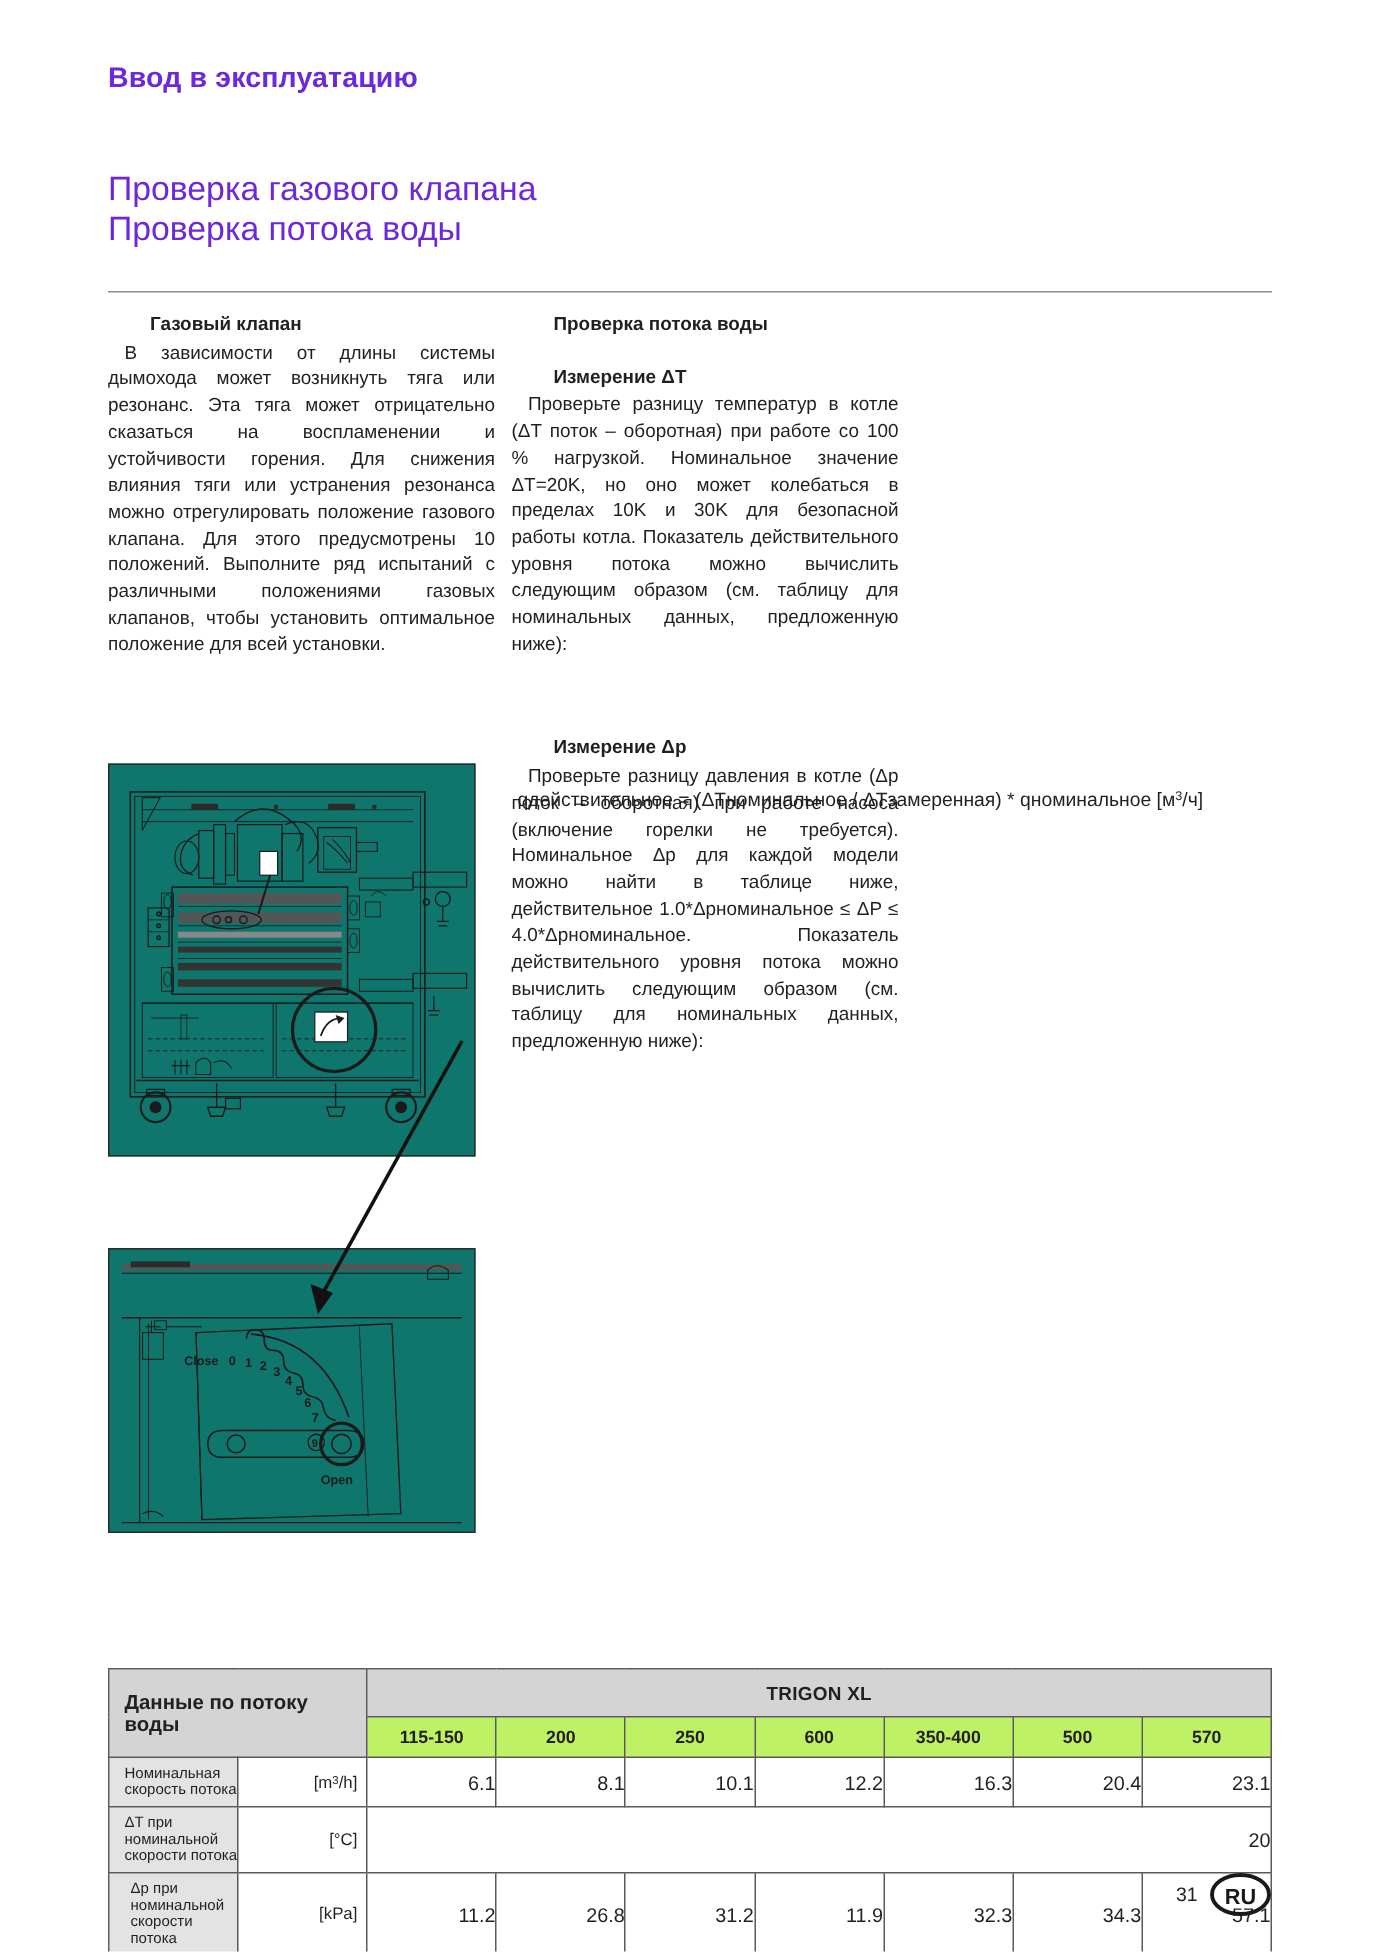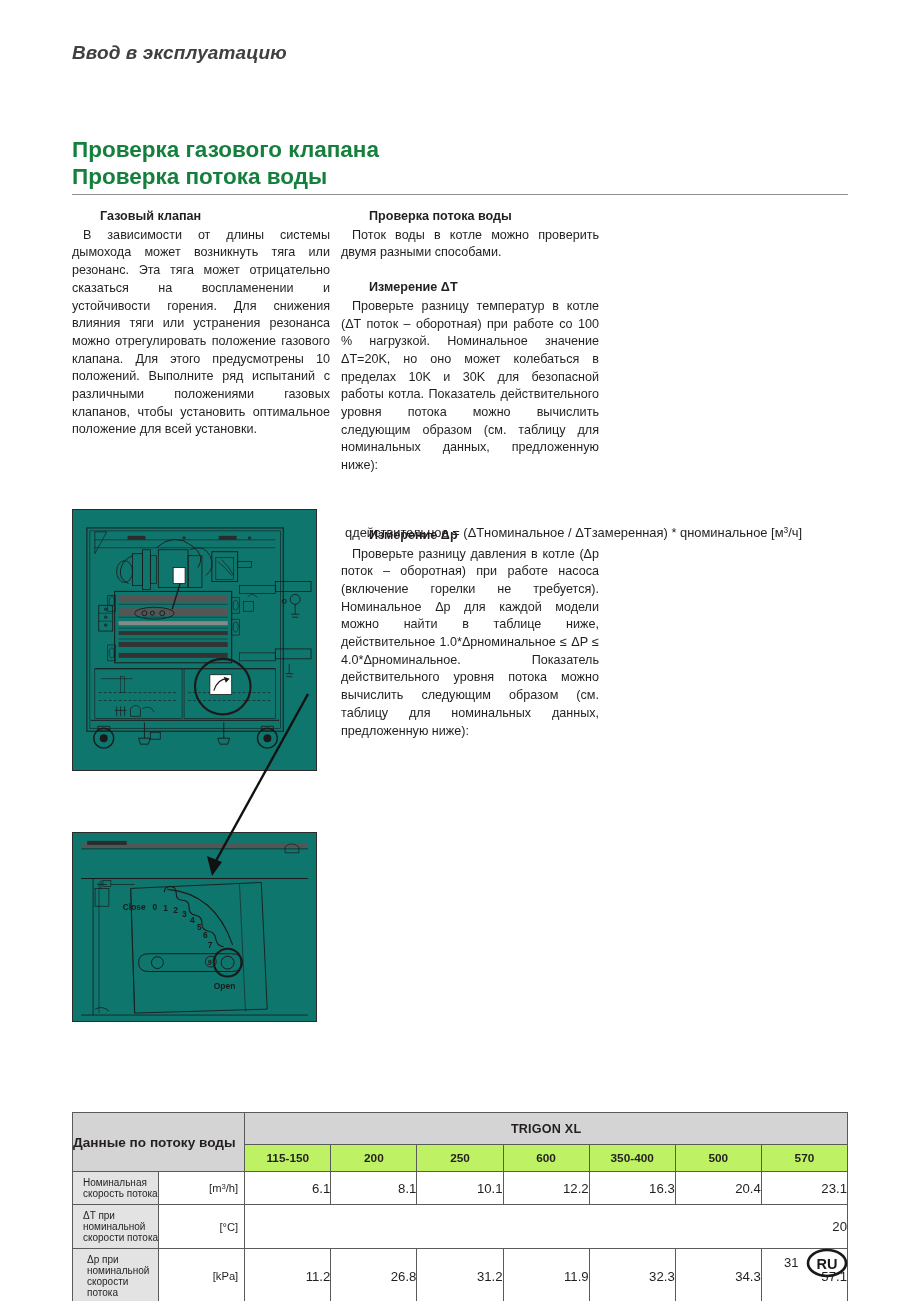--- a/index.html
+++ b/index.html
@@ -23,31 +23,30 @@
   }
 
   
   .running-head {
     position: absolute;
     left: 72px;
     top: 42px;
     font-size: 19px;
     font-weight: bold;
     letter-spacing: 0.1px;
-    color: #404040;
-    font-style: italic;
+    color: #6d28d9;
   }
   .doc-title {
     position: absolute;
     left: 72px;
-    top: 136px;
+    top: 112px;
     font-size: 22.5px;
-    font-weight: bold;
+    font-weight: normal;
     line-height: 27px;
-    color: #15803d;
+    color: #6d28d9;
   }
   .title-rule {
     position: absolute;
     left: 72px;
     top: 194px;
     width: 776px;
     height: 1px;
     background: #8d8d8d;
   }
 
@@ -112,21 +111,21 @@
     color: #231f20;
   }
   .tbl td, .tbl th {
     border: 1px solid #5a5a5a;
     padding: 0;
     box-sizing: border-box;
   }
   .tbl .title-cell {
     font-size: 13.6px;
     font-weight: bold;
-    padding: 6px 0 6px 0;
+    padding: 6px 0 6px 10px;
     text-align: left;
     vertical-align: middle;
     background: #d4d4d4;
   }
   .tbl .brand-cell {
     text-align: center;
     font-size: 12.6px;
     font-weight: bold;
     letter-spacing: 0.2px;
     height: 32px;
@@ -193,21 +192,20 @@
 
   <div class="title-rule"></div>
 
   <div class="col col-left">
     <div class="sub-head">Газовый клапан</div>
     <p class="para">В зависимости от длины системы дымохода может возникнуть тяга или резонанс. Эта тяга может отрицательно сказаться на воспламенении и устойчивости горения. Для снижения влияния тяги или устранения резонанса можно отрегулировать положение газового клапана. Для этого предусмотрены 10 положений. Выполните ряд испытаний с различными положениями газовых клапанов, чтобы установить оптимальное положение для всей установки.</p>
   </div>
 
   <div class="col col-right">
     <div class="sub-head">Проверка потока воды</div>
-    <p class="para">Поток воды в котле можно проверить двумя разными способами.</p>
 
     <div class="sub-head gap-block">Измерение ΔT</div>
     <p class="para">Проверьте разницу температур в котле (ΔT поток – оборотная) при работе со 100 % нагрузкой. Номинальное значение ΔT=20K, но оно может колебаться в пределах 10K и 30K для безопасной работы котла. Показатель действительного уровня потока можно вычислить следующим образом (см. таблицу для номинальных данных, предложенную ниже):</p>
 
     <div class="sub-head gap-block" style="margin-top:52px">Измерение Δp</div>
     <p class="para">Проверьте разницу давления в котле (Δp поток – оборотная) при работе насоса (включение горелки не требуется). Номинальное Δp для каждой модели можно найти в таблице ниже, действительное 1.0*Δpноминальное ≤ ΔP ≤ 4.0*Δpноминальное. Показатель действительного уровня потока можно вычислить следующим образом (см. таблицу для номинальных данных, предложенную ниже):</p>
   </div>
 
   <div class="formula f1"><span>qдействительное = (ΔTноминальное / ΔTзамеренная) * qноминальное [м</span><sup>3</sup><span>/ч]</span></div>
 

